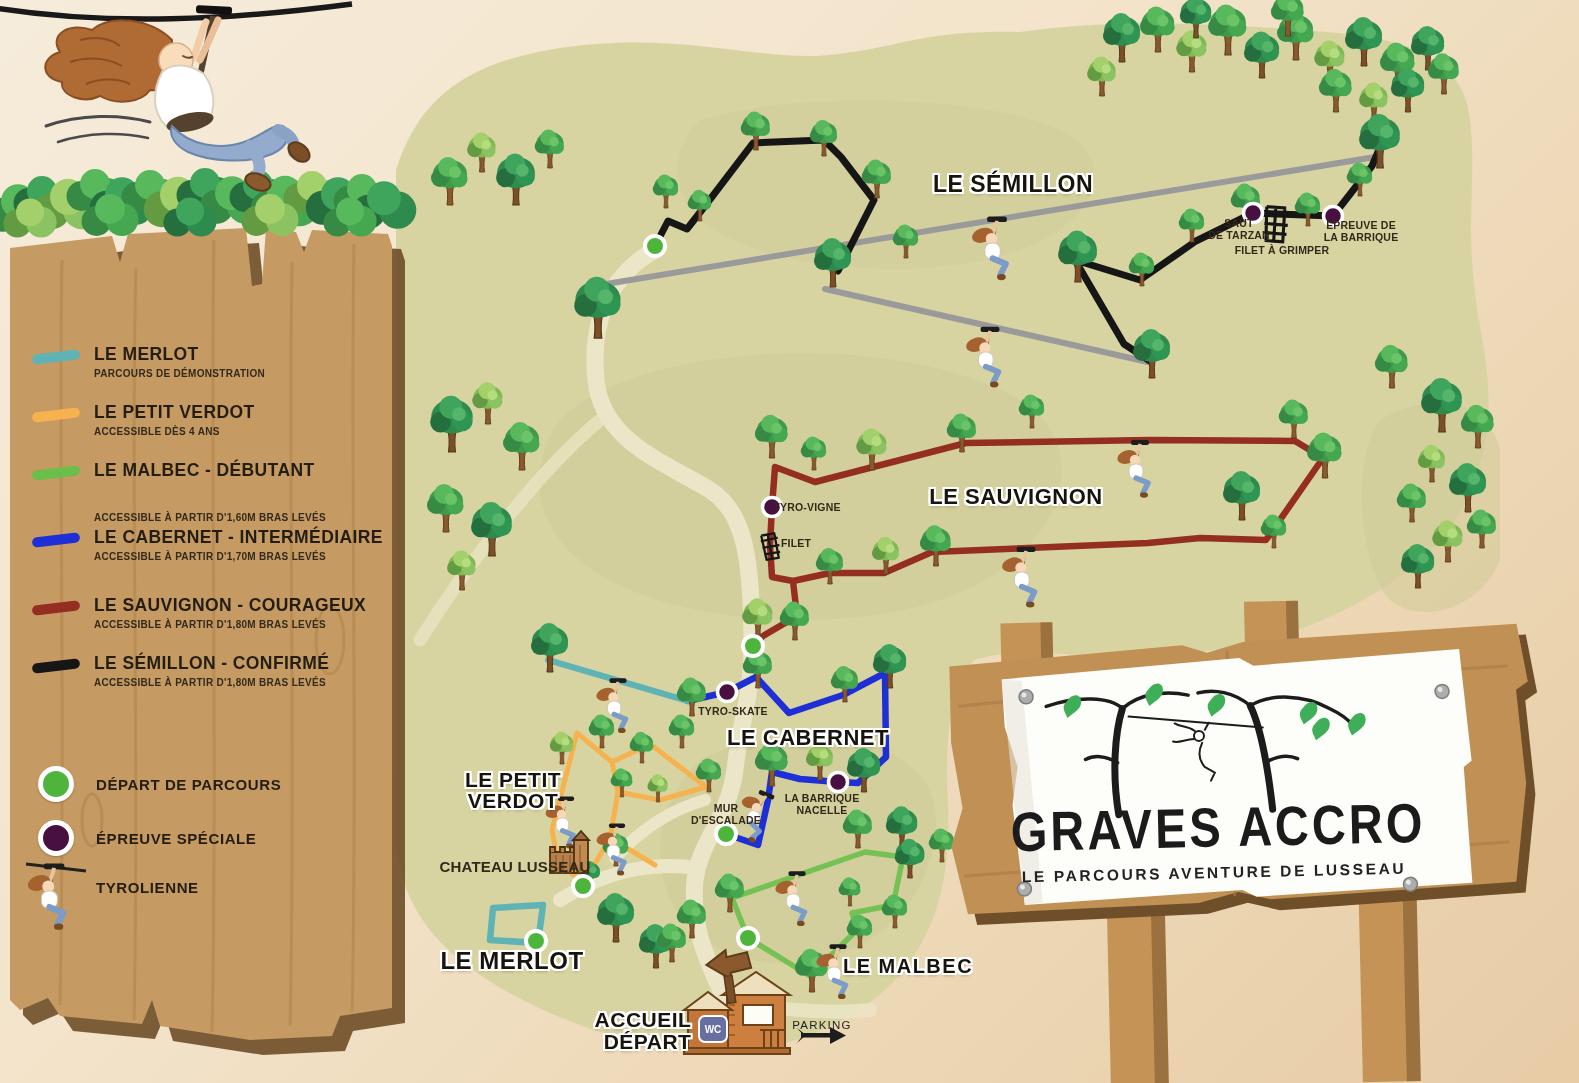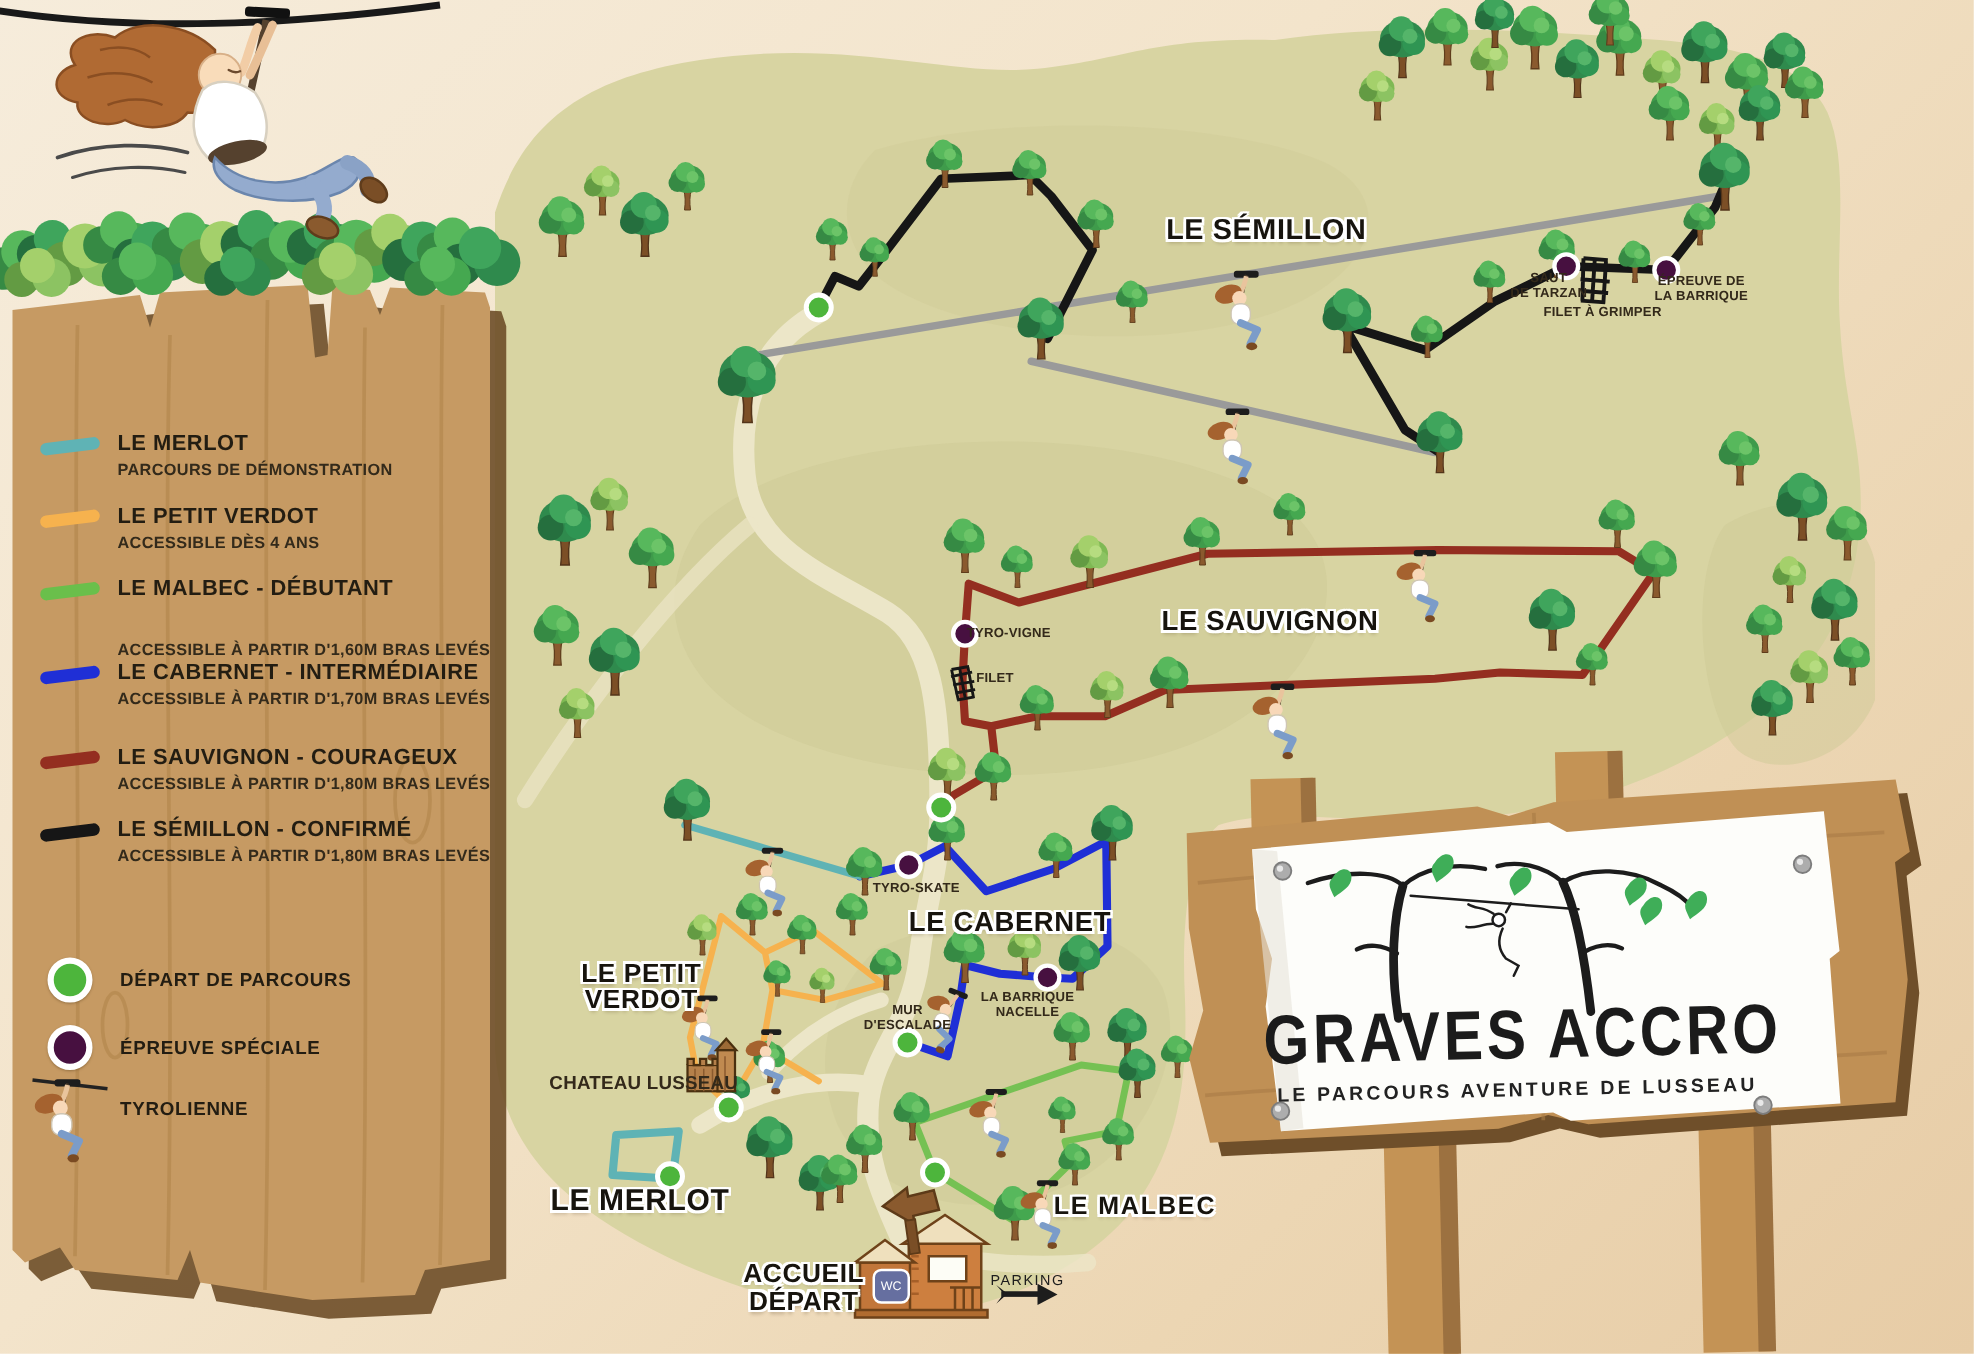--- a/index.html
+++ b/index.html
@@ -9,27 +9,27 @@
   svg{position:absolute;left:0;top:0;}
   .lbl{position:absolute;transform:translate(-50%,-50%);text-align:center;white-space:nowrap;pointer-events:none;}
   .big-label{font-weight:800;color:#17140e;letter-spacing:.5px;
     text-shadow:-2px -2px 0 #fff,2px -2px 0 #fff,-2px 2px 0 #fff,2px 2px 0 #fff,-2px 0 0 #fff,2px 0 0 #fff,0 -2px 0 #fff,0 2px 0 #fff,0 3px 3px rgba(60,40,10,.25);}
   .wrap{white-space:normal;line-height:1.02;}
   .small-label{font-weight:700;color:#33291a;font-size:10.5px;letter-spacing:.2px;line-height:1.15;}
   
   .panel-title{position:absolute;left:54px;top:278px;font-size:31px;font-weight:800;color:#1d1a12;letter-spacing:1px;}
   .swatch{position:absolute;left:32px;width:48px;height:10px;border-radius:5px;transform:rotate(-7deg);}
   .course-name{position:absolute;left:94px;font-size:17.5px;font-weight:800;color:#231d12;letter-spacing:.4px;}
-  .course-desc{position:absolute;left:94px;font-size:13px;font-weight:700;color:#332a1b;letter-spacing:.3px;}
+  .course-desc{position:absolute;left:94px;font-size:10px;font-weight:700;color:#332a1b;letter-spacing:.3px;}
   .sym-dot{position:absolute;width:26px;height:26px;border-radius:50%;border:5px solid #fff;box-shadow:0 1px 2px rgba(70,45,15,.35);}
   .sym-label{position:absolute;left:96px;font-size:15px;font-weight:800;color:#231d12;letter-spacing:.6px;}
   
-  .accueil{font-size:21px;line-height:1.05;}
+  .accueil{font-size:21px;line-height:1.05;text-align:right;}
   .wc-badge{position:absolute;left:698px;top:1015px;width:26px;height:24px;background:#666fa0;border:2px solid #fff;
-    border-radius:7px;color:#fff;font-size:10px;font-weight:400;display:flex;align-items:center;justify-content:center;}
+    border-radius:7px;color:#fff;font-size:10px;font-weight:700;display:flex;align-items:center;justify-content:center;}
   .parking-label{font-size:11.5px;font-weight:400;letter-spacing:1.2px;color:#1d1d1d;}
   
   .sign-logo{font-size:47px;font-weight:800;color:#1b1b1b;letter-spacing:3px;transform:translate(-50%,-50%) rotate(-1.3deg) scaleY(1.18);}
   .sign-sub{font-size:15.5px;font-weight:700;color:#222;letter-spacing:2.6px;transform:translate(-50%,-50%) rotate(-1.3deg);}
 </style>
 </head>
 <body>
 
 <div class="stage">
 

